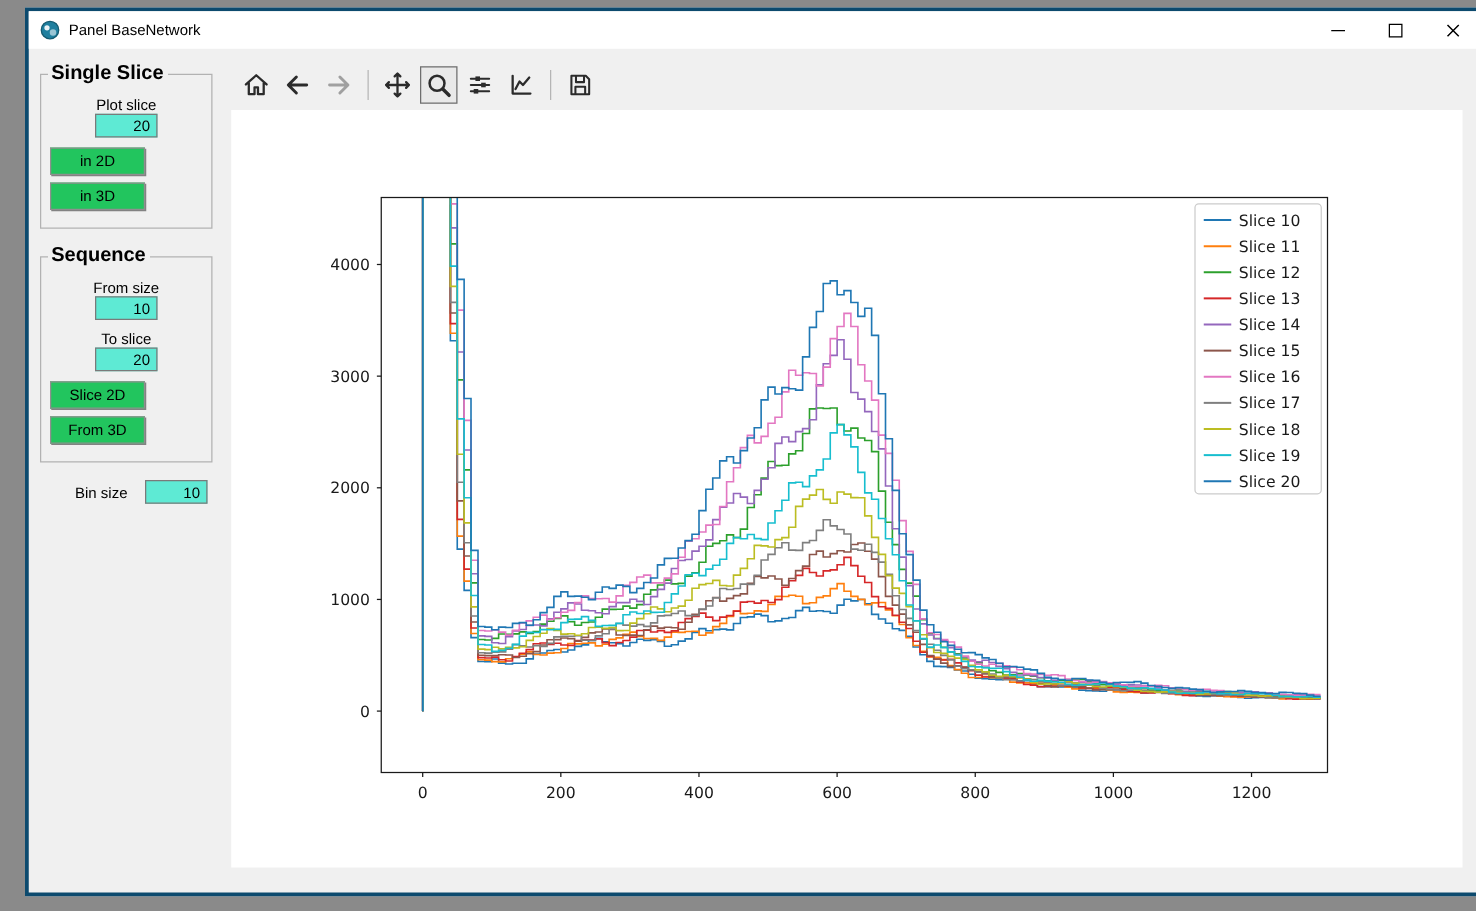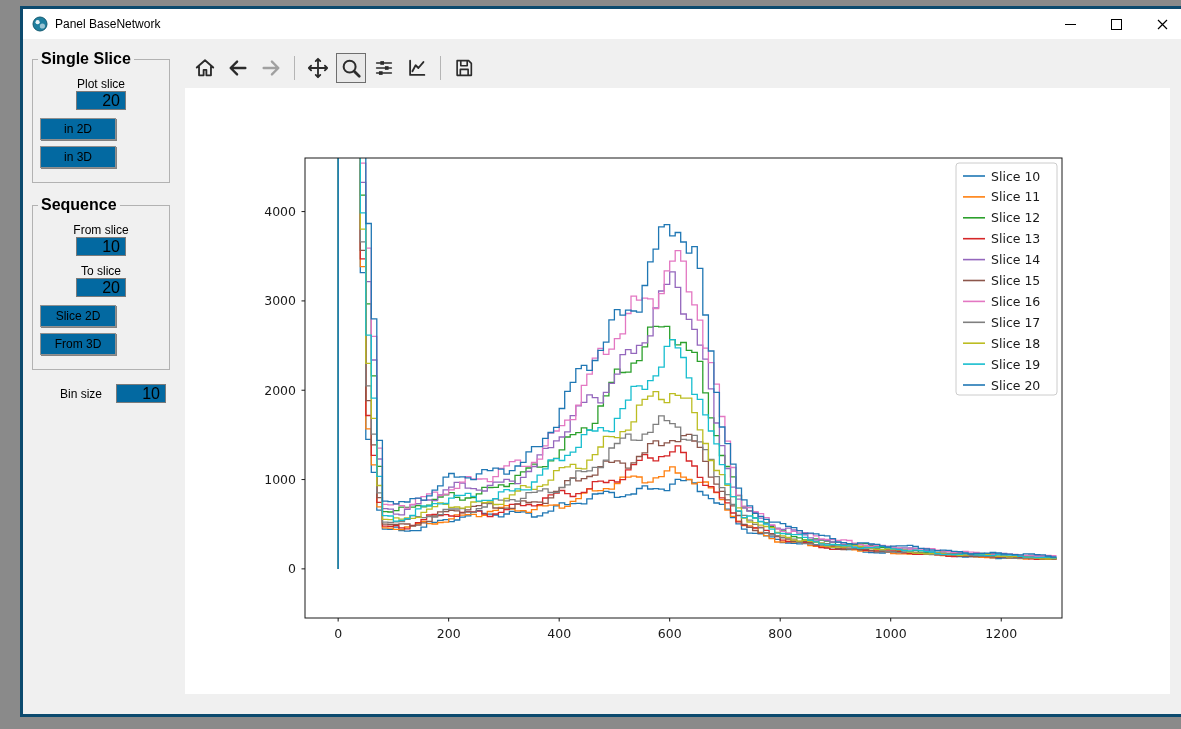--- a/index.html
+++ b/index.html
@@ -11,22 +11,22 @@
   .win-controls{margin-left:auto;display:flex;height:30px;}
   .win-btn{width:46px;height:30px;display:flex;align-items:center;justify-content:center;background:transparent;border:none;padding:0;cursor:default;}
   .min-glyph{display:block;width:11px;height:1px;background:#000;}
   .max-glyph{display:block;width:9px;height:9px;border:1px solid #000;background:transparent;}
   .content{flex:1;display:flex;min-height:0;}
   .sidebar{flex:0 0 152px;width:152px;padding:11px 5px 0 9px;box-sizing:border-box;}
   fieldset.groupbox{border:1px solid #b2b2b2;margin:0 0 13px 0;padding:4px 7px 8px 7px;}
   fieldset.groupbox legend{font-weight:bold;font-size:16px;padding:0 3px;margin-left:-2px;color:#000;}
   .field-row{display:flex;align-items:center;justify-content:space-between;margin:5px 0 8px 0;flex-direction:column;}
   .field-row label{font-size:12px;color:#000;}
-  input.qline{width:38px;height:17px;border:1px solid #7a7a7a;background:#0369a1;font-family:"Liberation Sans",sans-serif;font-size:16px;text-align:right;padding:0 5px;}
-  button.qbtn{display:block;width:76px;height:22px;margin:5px 0 6px 0;background:#0369a1;border:1px solid #8f8f8f;box-shadow:1px 1px 0 rgba(40,40,40,0.55);font-family:"Liberation Sans",sans-serif;font-size:12px;color:#000;padding:0;}
+  input.qline{width:38px;height:17px;border:1px solid #7a7a7a;background:#5eead4;font-family:"Liberation Sans",sans-serif;font-size:12px;text-align:right;padding:0 5px;}
+  button.qbtn{display:block;width:76px;height:22px;margin:5px 0 6px 0;background:#22c55e;border:1px solid #8f8f8f;box-shadow:1px 1px 0 rgba(40,40,40,0.55);font-family:"Liberation Sans",sans-serif;font-size:12px;color:#000;padding:0;}
   .bin-row{display:flex;align-items:center;justify-content:space-between;margin:14px 4px 0 0;}
   .bin-row label{font-size:12px;color:#000;margin-left:28px;}
   .main{flex:1;position:relative;padding:12px 0 0 10px;box-sizing:border-box;}
   .toolbar{display:flex;align-items:center;height:34px;margin-left:5px;}
   button.tool{width:30px;height:30px;display:flex;align-items:center;justify-content:center;background:transparent;border:1px solid transparent;padding:0;margin-right:3px;}
   button.tool.active{border:1px solid #6e6e6e;background:#e9e9e9;}
   .tb-sep{width:1px;height:24px;background:#b5b5b5;margin:0 8px 0 5px;}
   .canvas{width:985px;height:606px;background:#ffffff;margin-top:3px;}
   #plot-svg{display:block;}
   .ticklabel{font-family:"DejaVu Sans",sans-serif;font-size:12.5px;fill:#1a1a1a;}
@@ -69,21 +69,21 @@
             <label>Plot slice</label>
             <input class="qline" type="text" value="20" style="">
           </div>
           <button class="qbtn">in 2D</button>
           <button class="qbtn">in 3D</button>
         </fieldset>
 
         <fieldset class="groupbox">
           <legend>Sequence</legend>
           <div class="field-row">
-            <label>From slice</label>
+            <label>From size</label>
             <input class="qline" type="text" value="10" style="">
           </div>
           <div class="field-row">
             <label>To slice</label>
             <input class="qline" type="text" value="20" style="">
           </div>
           <button class="qbtn">Slice 2D</button>
           <button class="qbtn">From 3D</button>
         </fieldset>
 

